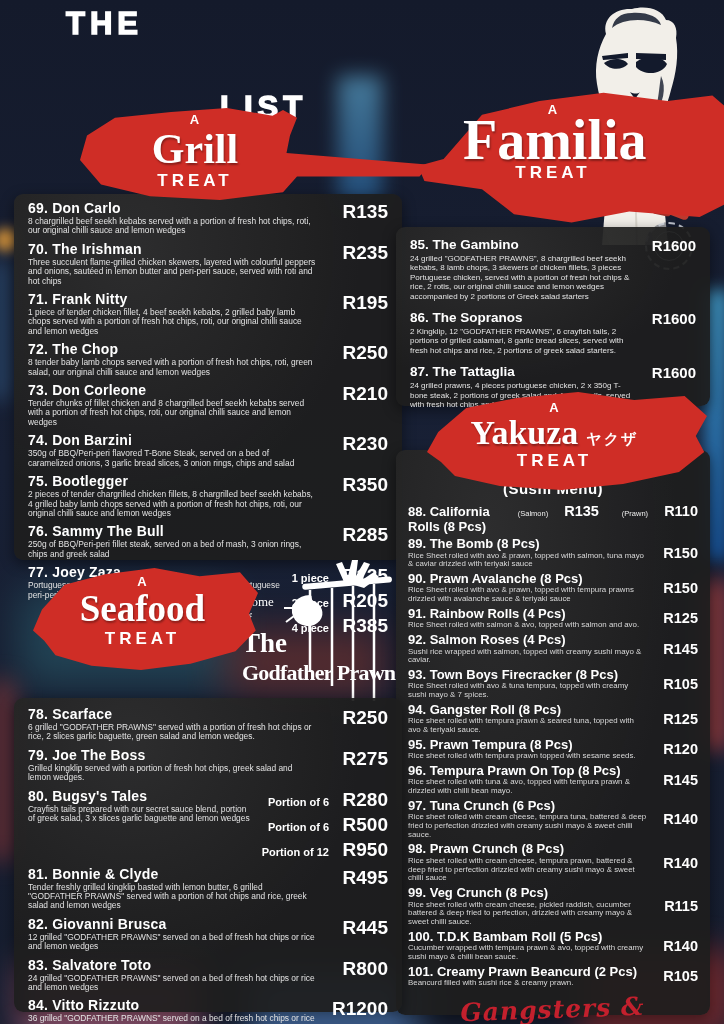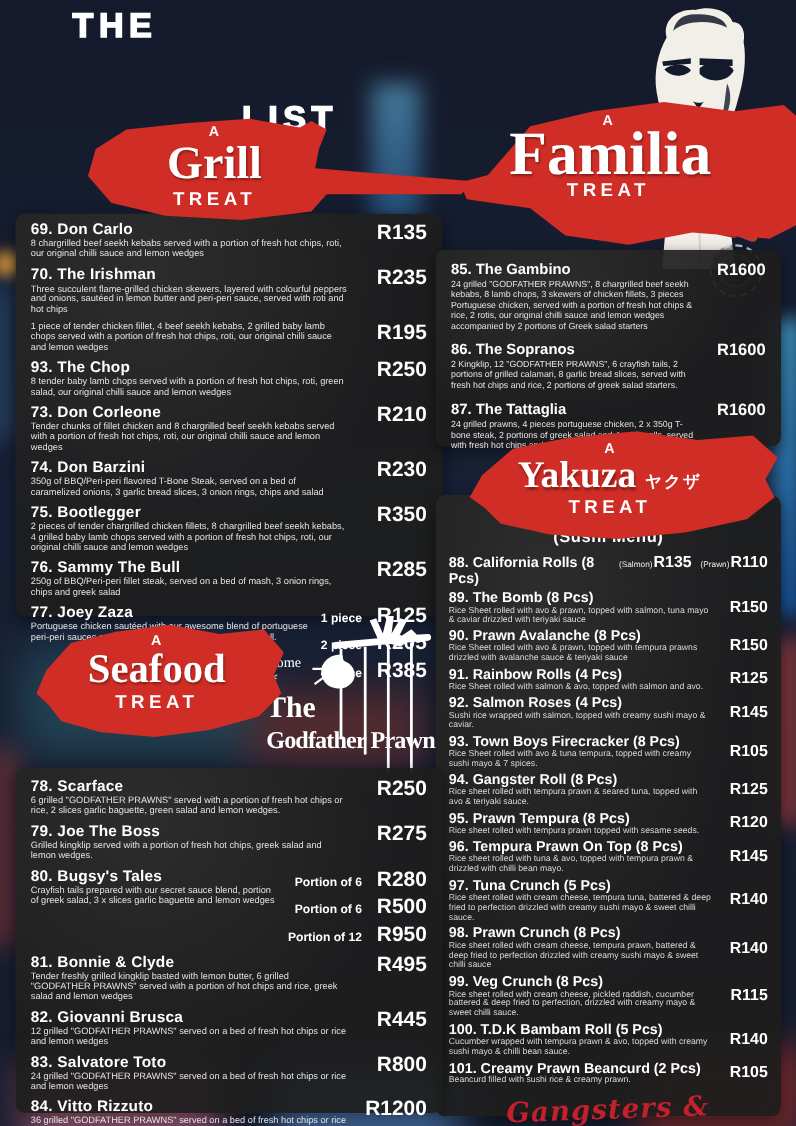--- a/index.html
+++ b/index.html
@@ -41,21 +41,21 @@
 
   .list-right .item-name{font-size:13.5px;line-height:15px;}
   .list-right .item-desc{font-size:8px;line-height:9.4px;margin-top:2px;padding-right:6px;}
   .list-right .item-price{font-size:15px;width:58px;}
   .list-right .item{margin-bottom:9px;}
 
   .list-sushi .item{margin-bottom:3px;}
   .list-sushi .item-name{font-size:13px;line-height:14.5px;display:flex;align-items:baseline;}
   .list-sushi .item-desc{font-size:7.9px;line-height:8.7px;color:#d9d9d9;padding-right:4px;}
   .list-sushi .item-price{font-size:14.5px;width:46px;align-self:center;}
-  .inline-prices{margin-left:auto;display:flex;align-items:baseline;gap:1px;padding-left:4px;}
+  .inline-prices{margin-left:auto;display:flex;align-items:baseline;gap:16px;padding-left:4px;}
   .ip-label{font-size:7.5px;color:#eee;font-weight:normal;}
   .ip-price{font-size:14.5px;font-weight:bold;margin-right:7px;}
   .inline-prices .ip-price:last-child{margin-right:0;}
 
   .sushi-label{text-align:center;font-weight:bold;font-size:15px;letter-spacing:.5px;margin:2px 0 7px;}
   .script{
     font-family:"DejaVu Serif","Liberation Serif",serif;font-style:italic;font-weight:bold;
     color:#c3202d;font-size:25px;line-height:28px;text-align:center;transform:rotate(-2deg);
     margin:8px 0 10px;letter-spacing:1px;
   }
@@ -143,27 +143,28 @@
       </div>
       <div class="item">
         <div class="item-main">
           <div class="item-name">70. The Irishman</div>
           <div class="item-desc">Three succulent flame-grilled chicken skewers, layered with colourful peppers and onions, sautéed in lemon butter and peri-peri sauce, served with roti and hot chips</div>
         </div>
         <div class="item-price">R235</div>
       </div>
       <div class="item">
         <div class="item-main">
+          <div class="item-name">71. Frank Nitty</div>
           <div class="item-desc">1 piece of tender chicken fillet, 4 beef seekh kebabs, 2 grilled baby lamb chops served with a portion of fresh hot chips, roti, our original chilli sauce and lemon wedges</div>
         </div>
         <div class="item-price">R195</div>
       </div>
       <div class="item">
         <div class="item-main">
-          <div class="item-name">93. The Chop</div>
+          <div class="item-name">72. The Chop</div>
           <div class="item-desc">8 tender baby lamb chops served with a portion of fresh hot chips, roti, green salad, our original chilli sauce and lemon wedges</div>
         </div>
         <div class="item-price">R250</div>
       </div>
       <div class="item">
         <div class="item-main">
           <div class="item-name">73. Don Corleone</div>
           <div class="item-desc">Tender chunks of fillet chicken and 8 chargrilled beef seekh kebabs served with a portion of fresh hot chips, roti, our original chilli sauce and lemon wedges</div>
         </div>
         <div class="item-price">R210</div>
@@ -324,21 +325,21 @@
       </div>
       <div class="item">
         <div class="item-main">
           <div class="item-name">96. Tempura Prawn On Top (8 Pcs)</div>
           <div class="item-desc">Rice sheet rolled with tuna &amp; avo, topped with tempura prawn &amp; drizzled with chilli bean mayo.</div>
         </div>
         <div class="item-price">R145</div>
       </div>
       <div class="item">
         <div class="item-main">
-          <div class="item-name">97. Tuna Crunch (5 Pcs)</div>
+          <div class="item-name">97. Tuna Crunch (6 Pcs)</div>
           <div class="item-desc">Rice sheet rolled with cream cheese, tempura tuna, battered &amp; deep fried to perfection drizzled with creamy sushi mayo &amp; sweet chilli sauce.</div>
         </div>
         <div class="item-price">R140</div>
       </div>
       <div class="item">
         <div class="item-main">
           <div class="item-name">98. Prawn Crunch (8 Pcs)</div>
           <div class="item-desc">Rice sheet rolled with cream cheese, tempura prawn, battered &amp; deep fried to perfection drizzled with creamy sushi mayo &amp; sweet chilli sauce</div>
         </div>
         <div class="item-price">R140</div>

